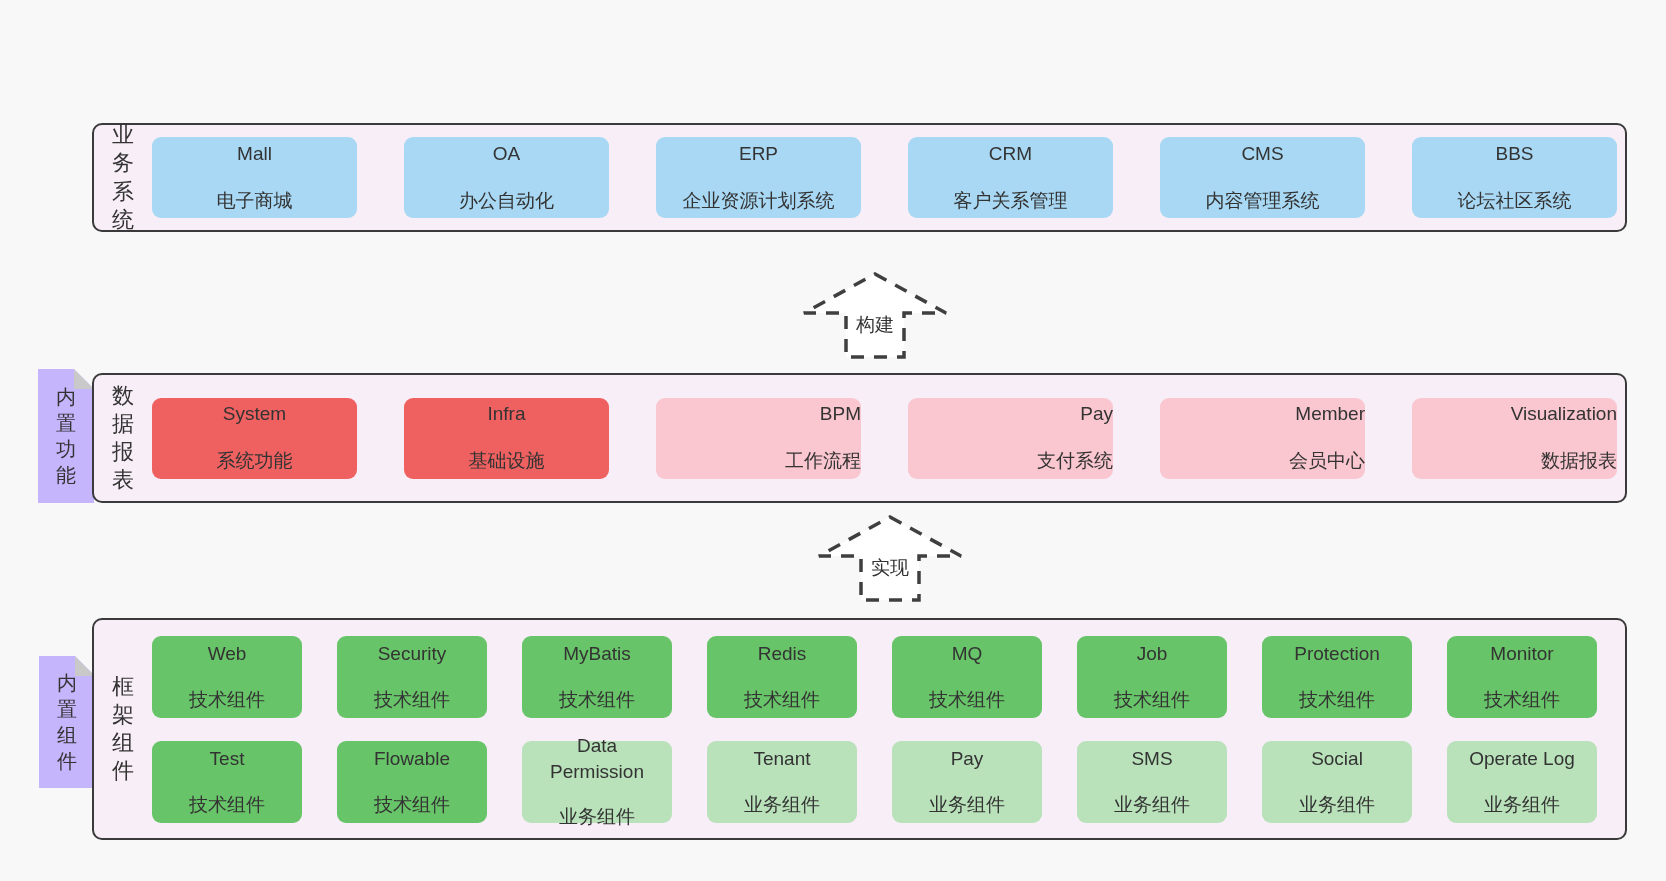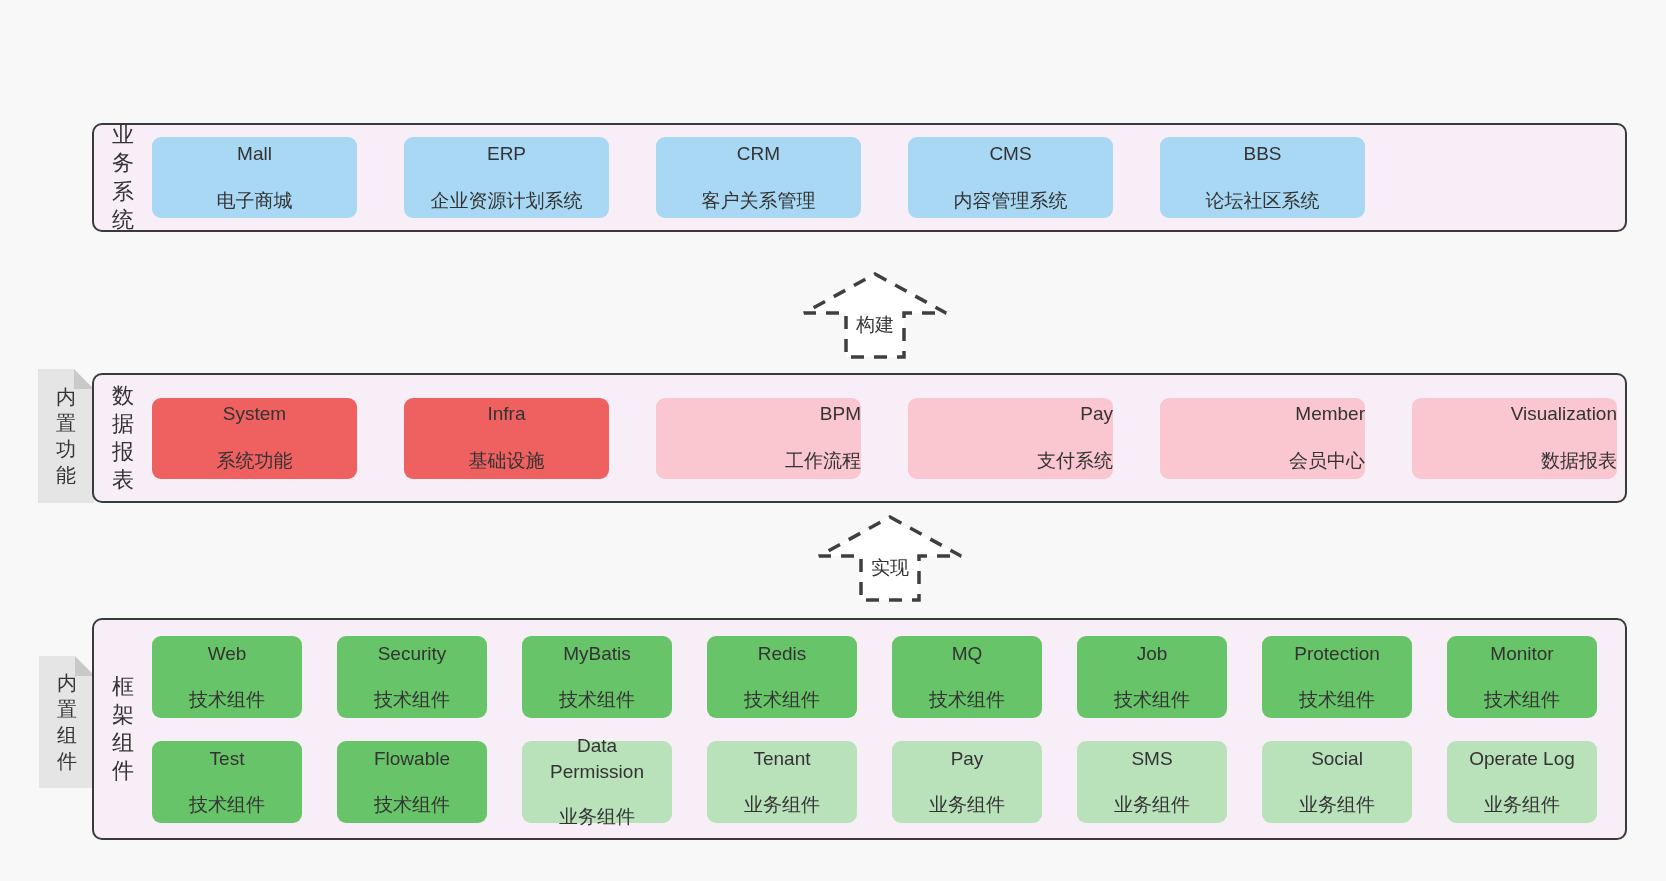--- a/index.html
+++ b/index.html
@@ -56,21 +56,21 @@
   .blue        { background:#a8d8f4; }
   .red         { background:#ef6060; }
   .pink        { background:#fac6cf;align-items:flex-end; }
   .green       { background:#68c468; }
   .green-light { background:#b9e2ba; }
 
   
   .sticky {
     position:absolute;
     width:56px;
-    background:#e5e5e5;
+    background:#c4b5fd;
     clip-path:polygon(0 0, calc(100% - 20px) 0, 100% 20px, 100% 100%, 0 100%);
     display:flex; justify-content:center; align-items:center;
     font-size:20px; line-height:1.3; color:#333;
     z-index:1;
   }
   #note-functions  { left:38px; top:369px; height:134px; }
   #note-components { left:39px; top:656px; height:132px; }
   .fold { position:absolute; top:0; right:0; }
 
   
@@ -106,20 +106,24 @@
   <div class="layer-label">
     <span class="vtext">业务系统</span>
   </div>
   <div class="boxes wide">
 
       <div class="box blue">
         <span class="en">Mall</span>
         <span class="cn">电子商城</span>
       </div>
 
+      <div class="box blue">
+        <span class="en">OA</span>
+        <span class="cn">办公自动化</span>
+      </div>
 
       <div class="box blue">
         <span class="en">ERP</span>
         <span class="cn">企业资源计划系统</span>
       </div>
 
       <div class="box blue">
         <span class="en">CRM</span>
         <span class="cn">客户关系管理</span>
       </div>

